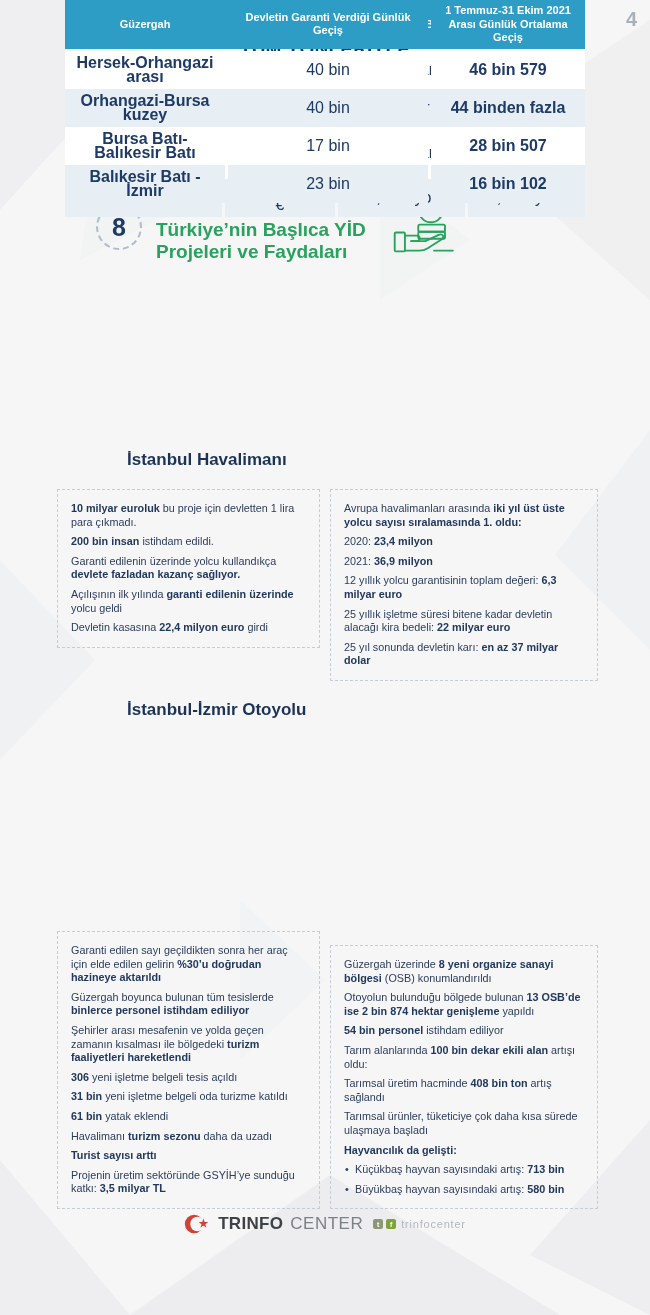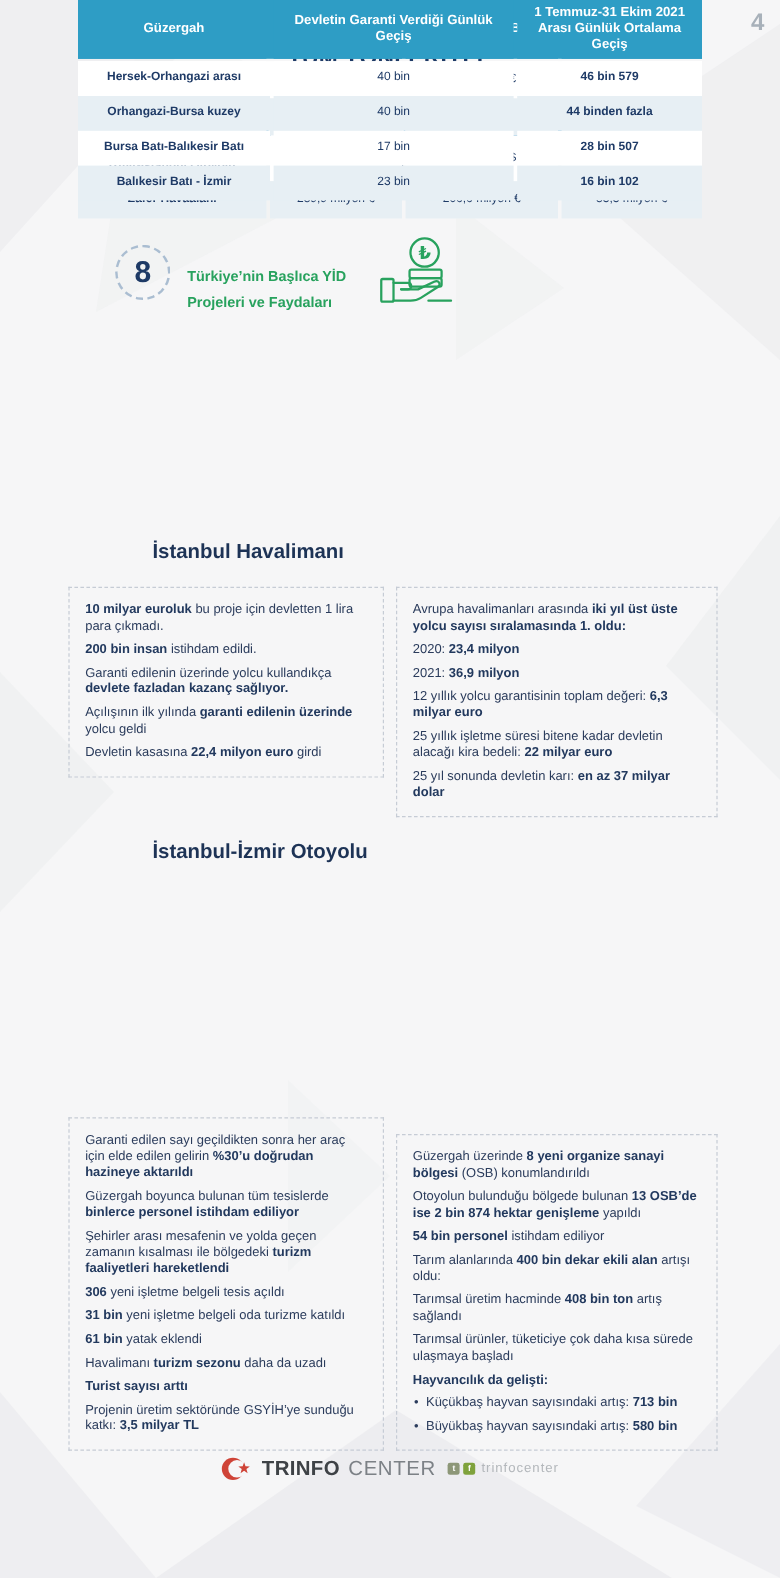--- a/index.html
+++ b/index.html
@@ -19,33 +19,33 @@
 
   .header{position:absolute;top:36px;left:0;right:0;text-align:center;}
   .title{font-size:19px;font-weight:bold;color:var(--navy);line-height:26px;letter-spacing:.2px;}
   .badge{display:inline-block;margin-top:5px;background:var(--badge-blue);color:#fff;font-weight:bold;
          font-size:18.5px;padding:4px 11px 6px;border-radius:4px;letter-spacing:.2px;}
   .subtitle{margin-top:8px;font-size:14px;letter-spacing:1px;color:var(--navy);}
 
   .section-row{position:absolute;top:191px;left:96px;display:flex;align-items:center;gap:14px;}
   .circle8{width:46px;height:46px;border:2px dashed #aabdd1;border-radius:50%;display:flex;
            align-items:center;justify-content:center;font-size:25px;font-weight:bold;color:var(--navy);flex:0 0 auto;}
-  .section-heading{color:var(--green);font-weight:bold;font-size:12px;line-height:22px;margin-top:28px;}
+  .section-heading{color:var(--green);font-weight:bold;font-size:19px;line-height:22px;margin-top:28px;}
   .money-icon{width:66px;height:72px;margin-left:10px;}
 
   .table{position:absolute;left:65px;width:520px;}
   .trow{display:grid;column-gap:3px;}
   .t1 .trow{grid-template-columns:157px 110px 127px 117px;}
   .t2 .trow{grid-template-columns:160px 200px 154px;}
   .thead{margin-bottom:2px;}
   .hcell{background:var(--teal-header);color:#fff;font-weight:bold;font-size:11px;line-height:13.5px;
          display:flex;align-items:center;justify-content:center;text-align:center;padding:4px 8px;}
   .t1 .hcell{min-height:33px;}
   .t2 .hcell{min-height:40px;}
-  .bcell{background:var(--row-white);color:var(--navy);font-size:10px;line-height:14px;
+  .bcell{background:var(--row-white);color:var(--navy);font-size:16px;line-height:14px;
          display:flex;align-items:center;justify-content:center;text-align:center;padding:5px 8px;}
   .t1 .bcell{min-height:31px;}
   .t2 .bcell{min-height:29px;}
   .bcell.alt{background:var(--row-alt);}
   .bcell.fcol{font-weight:bold;}
   .bcell.bold{font-weight:bold;}
 
   .h2{position:absolute;left:127px;font-size:17px;font-weight:bold;color:#1d3356;}
   .h2a{top:450px;}
   .h2b{top:700px;}
@@ -211,21 +211,21 @@
       <p class="para"><span class="b">31 bin</span><span> yeni işletme belgeli oda turizme katıldı</span></p>
       <p class="para"><span class="b">61 bin</span><span> yatak eklendi</span></p>
       <p class="para"><span>Havalimanı </span><span class="b">turizm sezonu</span><span> daha da uzadı</span></p>
       <p class="para"><span class="b">Turist sayısı arttı</span></p>
       <p class="para"><span>Projenin üretim sektöründe GSYİH’ye sunduğu katkı: </span><span class="b">3,5 milyar TL</span></p>
     </div>
   <div class="dbox box-h-right">
       <p class="para"><span>Güzergah üzerinde </span><span class="b">8 yeni organize sanayi bölgesi</span><span> (OSB) konumlandırıldı</span></p>
       <p class="para"><span>Otoyolun bulunduğu bölgede bulunan </span><span class="b">13 OSB’de ise 2 bin 874 hektar genişleme</span><span> yapıldı</span></p>
       <p class="para"><span class="b">54 bin personel</span><span> istihdam ediliyor</span></p>
-      <p class="para"><span>Tarım alanlarında </span><span class="b">400 bin dekar ekili alan</span><span> artışı oldu:</span></p>
+      <p class="para"><span>Tarım alanlarında </span><span class="b">100 bin dekar ekili alan</span><span> artışı oldu:</span></p>
       <p class="para"><span>Tarımsal üretim hacminde </span><span class="b">408 bin ton</span><span> artış sağlandı</span></p>
       <p class="para"><span>Tarımsal ürünler, tüketiciye çok daha kısa sürede ulaşmaya başladı</span></p>
       <p class="para"><span class="b">Hayvancılık da gelişti:</span></p>
       <p class="para bullet"><span>Küçükbaş hayvan sayısındaki artış: </span><span class="b">713 bin</span></p>
       <p class="para bullet"><span>Büyükbaş hayvan sayısındaki artış: </span><span class="b">580 bin</span></p>
     </div>
 
   <div class="footer">
     <svg class="crescent" viewBox="0 0 32 26">
       <circle cx="12" cy="13" r="11" fill="#cf4337"></circle>

